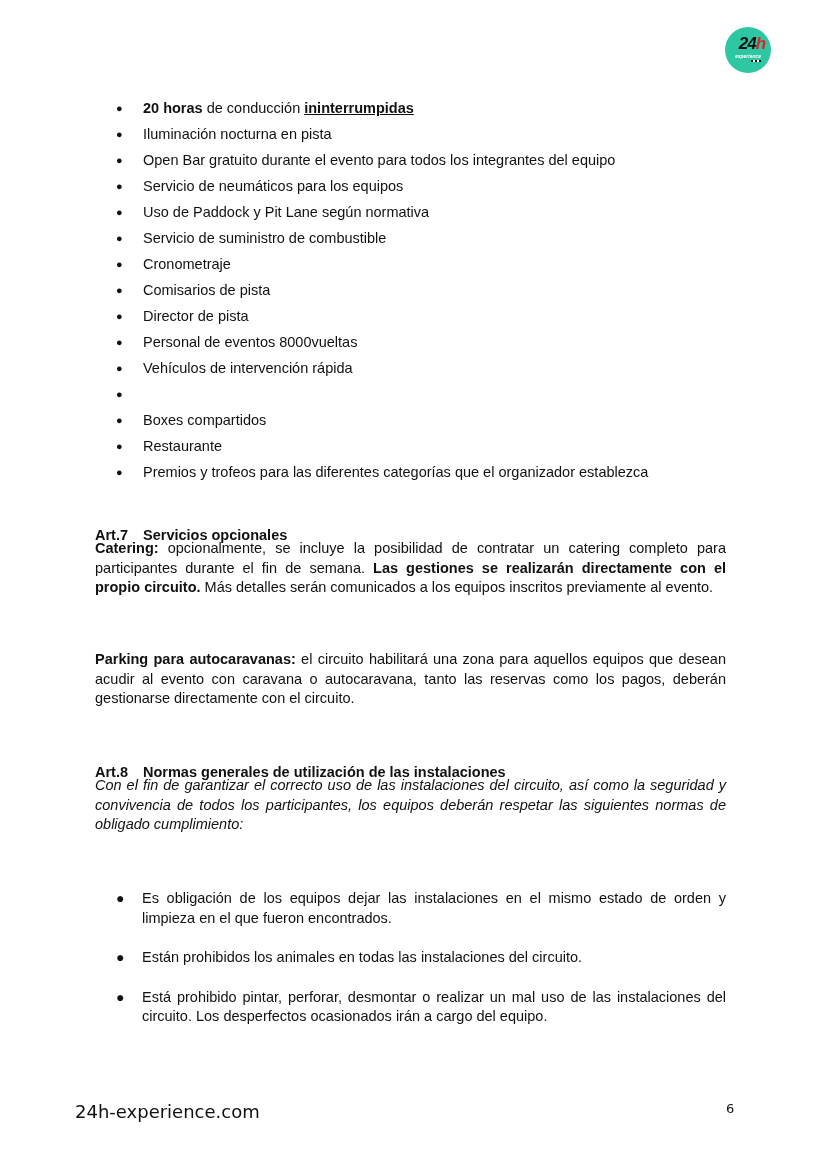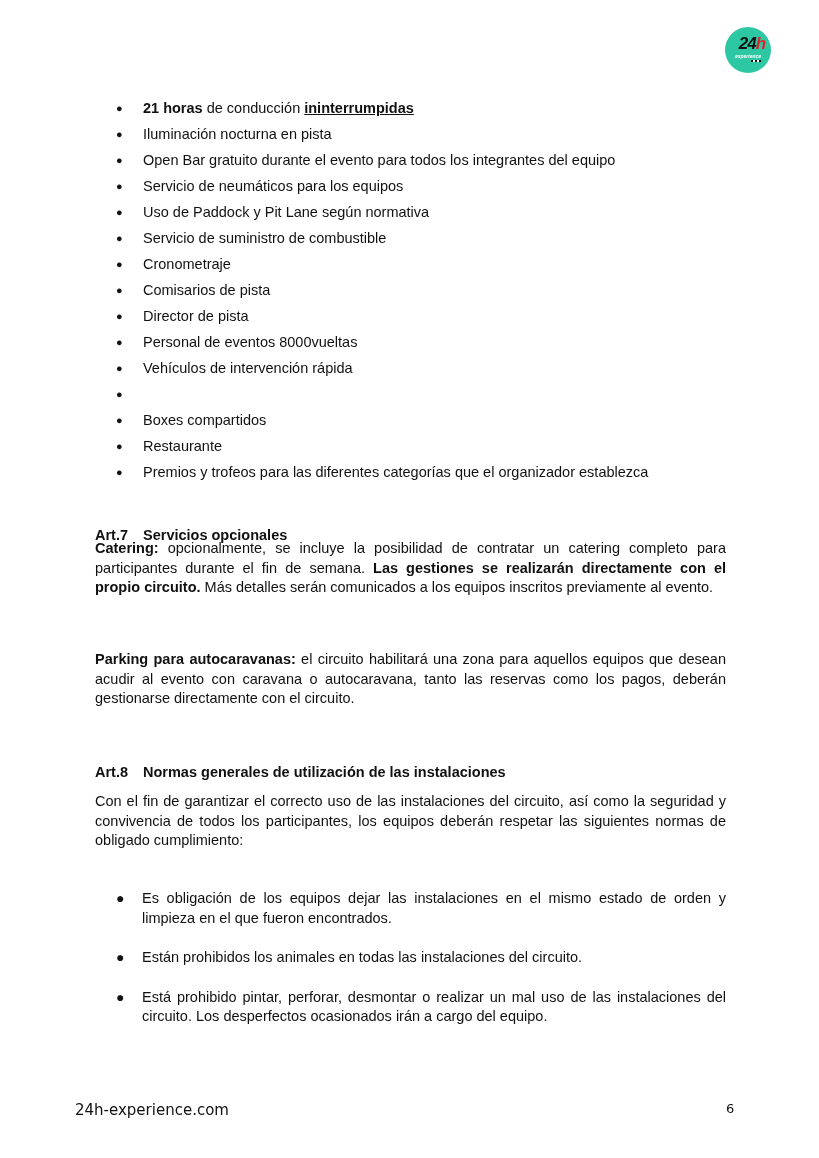--- a/index.html
+++ b/index.html
@@ -23,36 +23,36 @@
     .bu { font-weight: bold; text-decoration: underline; }
 
     .h2 { position: absolute; left: 95px; font-weight: bold; font-size: 14.5px; white-space: nowrap; }
     .h2 .num { display: inline-block; width: 48px; }
     .para { position: absolute; left: 95px; width: 631px; font-size: 14.5px; line-height: 19.5px; text-align: justify; }
 
     .list2 { position: absolute; left: 116px; top: 889px; width: 610px; margin: 0; padding: 0; list-style: none; }
     .list2 li { position: relative; padding-left: 26px; font-size: 14.5px; line-height: 19.5px; text-align: justify; margin-bottom: 20px; }
     .list2 li .bullet { position: absolute; left: 0; top: 0; font-size: 14px; }
 
-    .footer-left { position: absolute; left: 75px; top: 1101px; font-family: "DejaVu Sans", sans-serif; font-size: 15px; color: #111; }
+    .footer-left { position: absolute; left: 75px; top: 1101px; font-family: "DejaVu Sans", sans-serif; font-size: 18px; color: #111; }
     .footer-right { position: absolute; left: 726px; top: 1101px; font-family: "DejaVu Sans", sans-serif; font-size: 13px; color: #111; }
   </style>
 </head>
 <body>
 
 <div class="logo">
   <div class="l24"><span class="n">24</span><span class="h">h</span></div>
   <div class="lexp">experience</div>
   <div class="lflag"></div>
 </div>
 
 <ul class="list1">
   <li>
     <span class="bullet">●</span>
-    <span class="b">21 horas</span><span> de conducción </span><span class="bu">ininterrumpidas</span>
+    <span class="b">20 horas</span><span> de conducción </span><span class="bu">ininterrumpidas</span>
   </li>
   <li><span class="bullet">●</span><span>Iluminación nocturna en pista</span></li>
   <li><span class="bullet">●</span><span>Open Bar gratuito durante el evento para todos los integrantes del equipo</span></li>
   <li><span class="bullet">●</span><span>Servicio de neumáticos para los equipos</span></li>
   <li><span class="bullet">●</span><span>Uso de Paddock y Pit Lane según normativa</span></li>
   <li><span class="bullet">●</span><span>Servicio de suministro de combustible</span></li>
   <li><span class="bullet">●</span><span>Cronometraje</span></li>
   <li><span class="bullet">●</span><span>Comisarios de pista</span></li>
   <li><span class="bullet">●</span><span>Director de pista</span></li>
   <li><span class="bullet">●</span><span>Personal de eventos 8000vueltas</span></li>
@@ -72,21 +72,21 @@
 </div>
 
 <div class="para" style="top:650px;">
   <span class="b">Parking para autocaravanas:</span><span> el circuito habilitará una zona para aquellos equipos que desean acudir al evento con caravana o autocaravana, tanto las reservas como los pagos, deberán gestionarse directamente con el circuito.</span>
 </div>
 
 <div class="h2" style="top:764px;">
   <span class="num">Art.8</span><span>Normas generales de utilización de las instalaciones</span>
 </div>
 
-<div class="para" style="top:792px;">Con el fin de garantizar el correcto uso de las instalaciones del circuito, así como la seguridad y convivencia de todos los participantes, los equipos deberán respetar las siguientes normas de obligado cumplimiento:</div>
+<div class="para" style="top:776px;font-style:italic;">Con el fin de garantizar el correcto uso de las instalaciones del circuito, así como la seguridad y convivencia de todos los participantes, los equipos deberán respetar las siguientes normas de obligado cumplimiento:</div>
 
 <ul class="list2">
   <li><span class="bullet">●</span><span>Es obligación de los equipos dejar las instalaciones en el mismo estado de orden y limpieza en el que fueron encontrados.</span></li>
   <li><span class="bullet">●</span><span>Están prohibidos los animales en todas las instalaciones del circuito.</span></li>
   <li><span class="bullet">●</span><span>Está prohibido pintar, perforar, desmontar o realizar un mal uso de las instalaciones del circuito. Los desperfectos ocasionados irán a cargo del equipo.</span></li>
 </ul>
 
 <div class="footer-left">24h-experience.com</div>
 <div class="footer-right">6</div>
 

